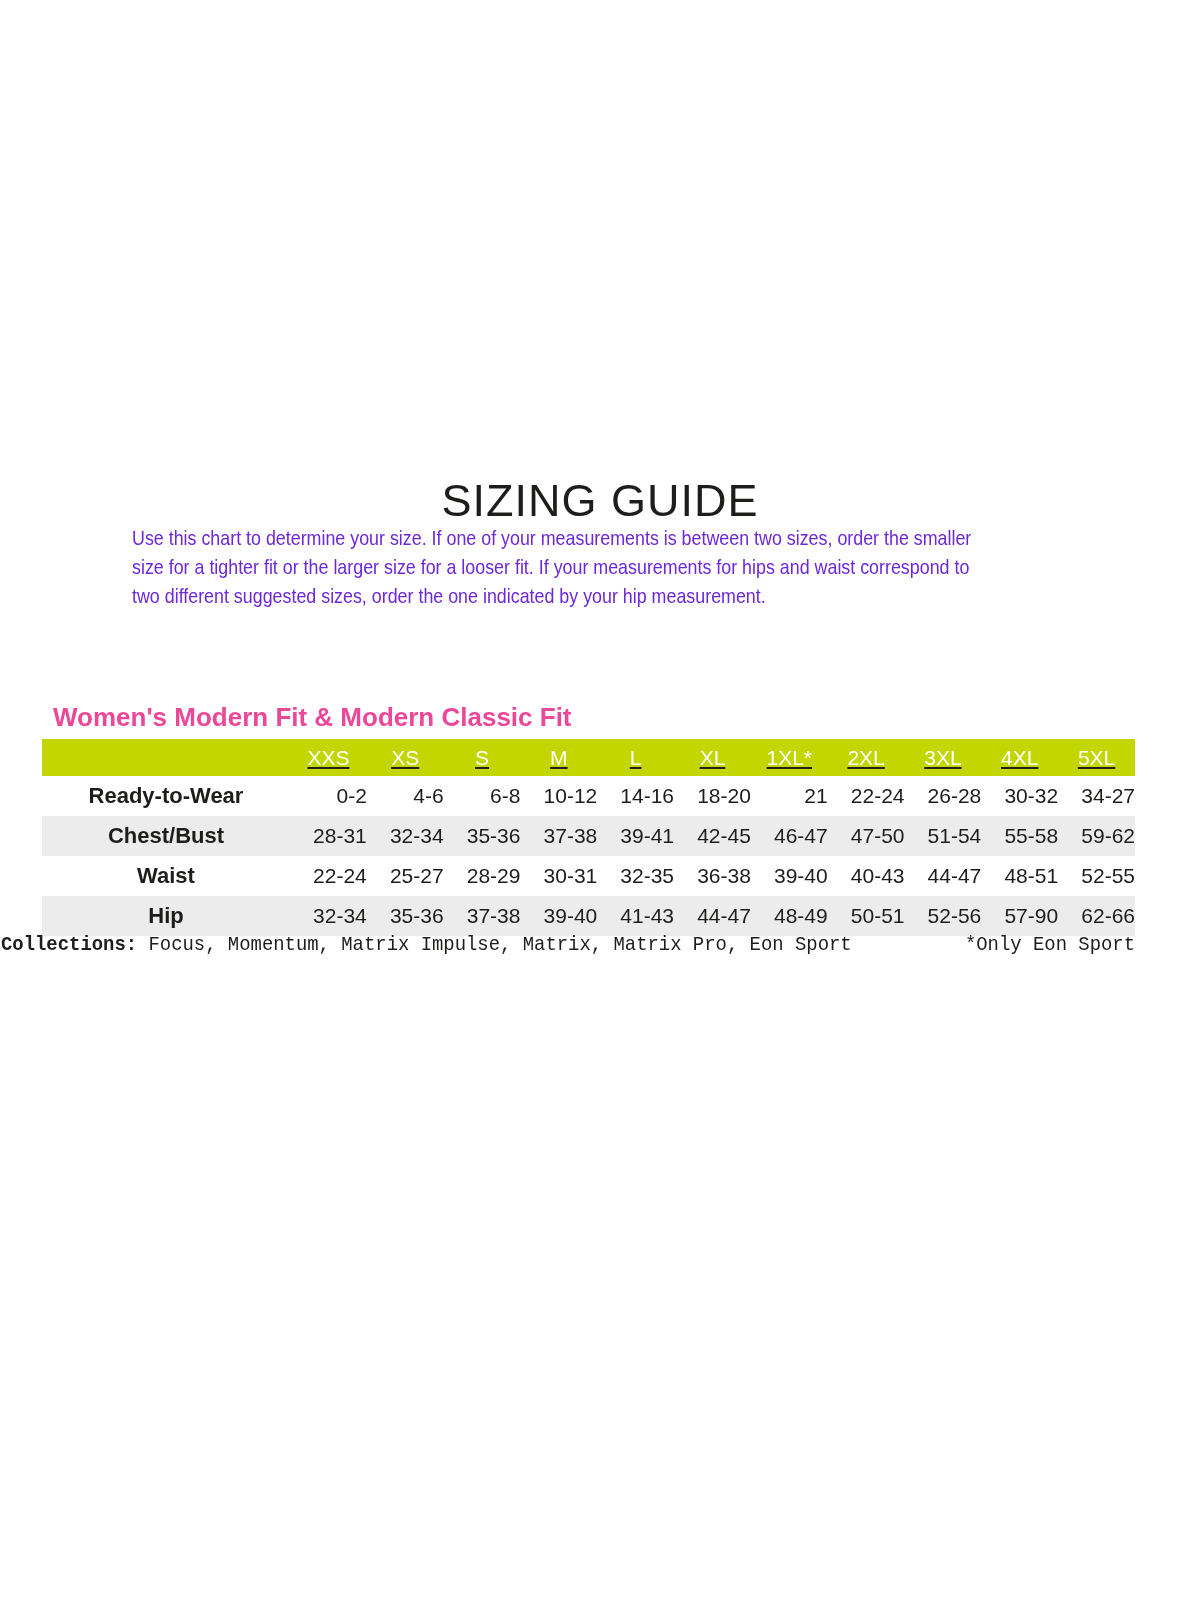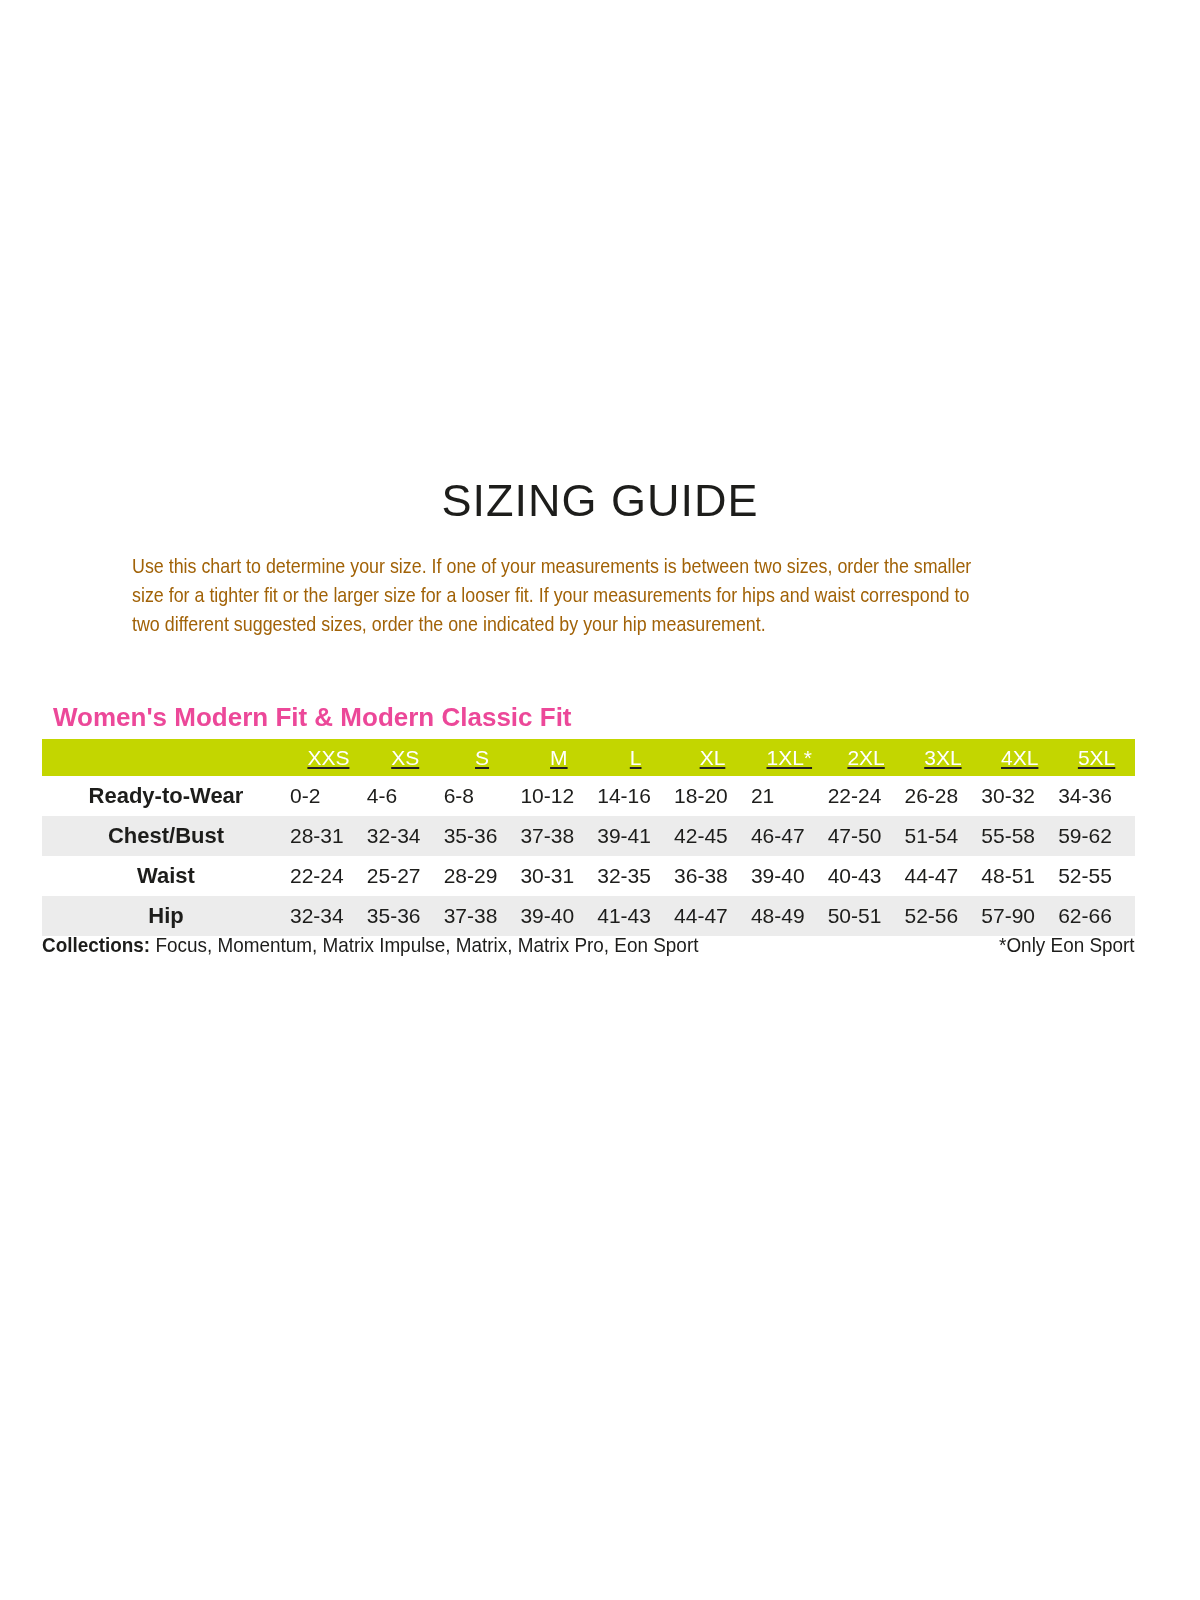--- a/index.html
+++ b/index.html
@@ -22,25 +22,25 @@
     width: 100%;
     text-align: center;
     font-size: 45px;
     font-weight: 400;
     line-height: 1;
     letter-spacing: 1px;
     color: #1d1d1b;
   }
   .intro {
     position: absolute;
-    top: 551px;
+    top: 523px;
     left: 132px;
     width: 950px;
     font-size: 21px;
-    color: #a16207;
+    color: #6d28d9;
   }
   .intro .line {
     display: block;
     white-space: nowrap;
     line-height: 29px;
     transform: scaleX(0.85);
     transform-origin: left center;
   }
   .section-heading {
     position: absolute;
@@ -86,35 +86,36 @@
   table.size-table tbody th.row-label {
     font-weight: 700;
     font-size: 22px;
     text-align: center;
     vertical-align: middle;
     padding: 0;
     color: #1d1d1b;
   }
   table.size-table tbody td {
     font-size: 21px;
-    text-align: left;
+    text-align: right;
     vertical-align: middle;
     padding: 0;
     color: #1d1d1b;
   }
   .footer {
     position: absolute;
     top: 933px;
     left: 42px;
     width: 1093px;
     display: flex;
-    justify-content: space-between;
+    justify-content: flex-end;
     align-items: flex-start;
     font-size: 21px;
     color: #1d1d1b;
+    font-family: Liberation Mono, monospace;
   }
   .footer .collections {
     white-space: nowrap;
     transform: scaleX(0.9);
     transform-origin: left center;
   }
   .footer .collections .bold { font-weight: 700; }
   .footer .note {
     white-space: nowrap;
     transform: scaleX(0.9);
@@ -159,21 +160,21 @@
           <td>0-2</td>
           <td>4-6</td>
           <td>6-8</td>
           <td>10-12</td>
           <td>14-16</td>
           <td>18-20</td>
           <td>21</td>
           <td>22-24</td>
           <td>26-28</td>
           <td>30-32</td>
-          <td>34-36</td>
+          <td>34-27</td>
         </tr>
         <tr class="alt">
           <th class="row-label">Chest/Bust</th>
           <td>28-31</td>
           <td>32-34</td>
           <td>35-36</td>
           <td>37-38</td>
           <td>39-41</td>
           <td>42-45</td>
           <td>46-47</td>

